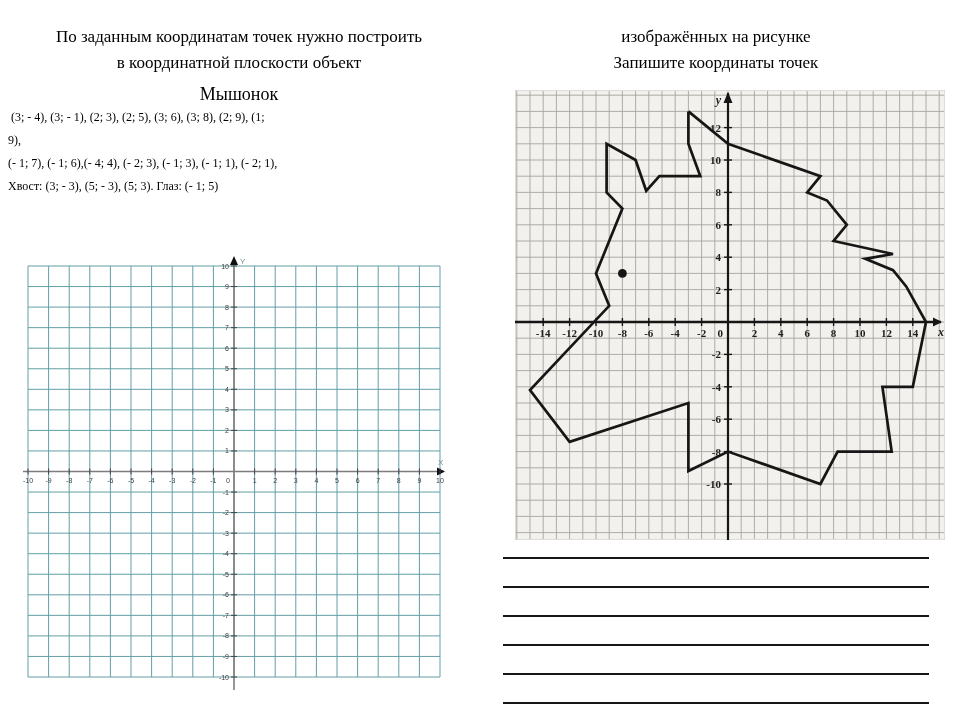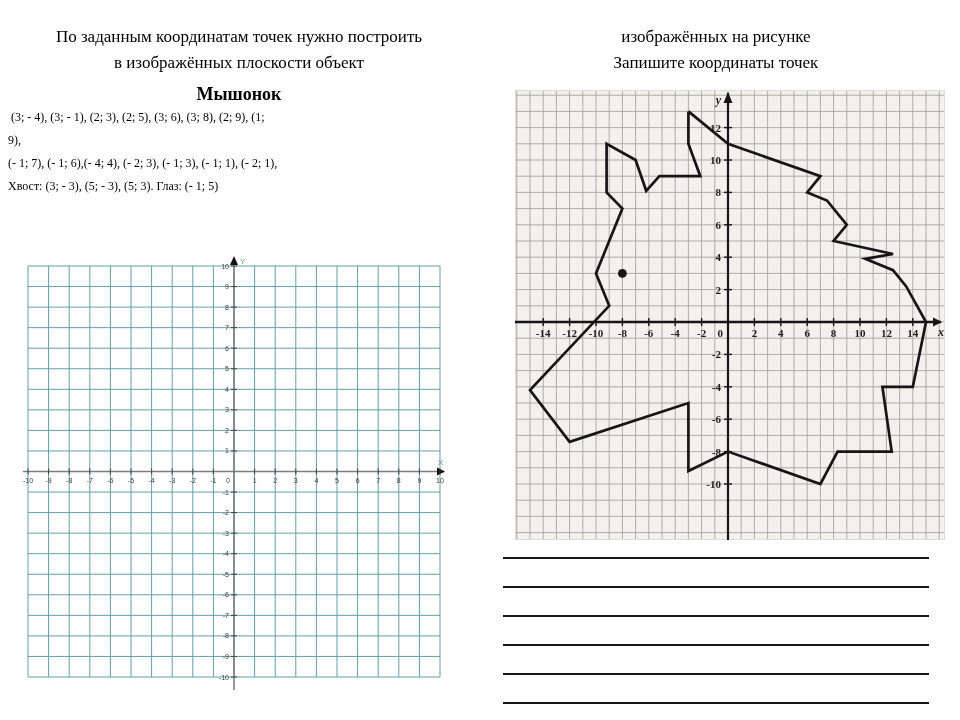--- a/index.html
+++ b/index.html
@@ -2,36 +2,36 @@
 <html><head>
 <meta charset="utf-8">
 <style>
   html,body{margin:0;padding:0;background:#888;}
   .slide{position:relative;width:960px;height:720px;background:#ffffff;overflow:hidden;
          font-family:"Liberation Serif",serif;color:#000;padding-left:32px;}
   .panel-title{position:absolute;text-align:center;font-size:17px;line-height:26px;color:#000;}
   #left-title{left:0;top:24px;width:478px;}
   #right-title{left:482px;top:24px;width:468px;}
   #figure-name{position:absolute;left:0;top:84px;width:478px;text-align:center;
-               font-weight:bold;font-size:18px;}
+               font-weight:normal;font-size:18px;}
   #coords{position:absolute;left:8px;top:106px;width:462px;font-size:12px;line-height:23px;}
   #coords div{white-space:pre;}
   #left-grid{position:absolute;left:10px;top:254px;width:437px;height:446px;background:#ffffff;}
   #right-figure{position:absolute;left:515px;top:90px;width:430px;height:450px;}
   .ans-line{position:absolute;left:503px;width:426px;height:0;border-top:2px solid #161616;}
   svg{display:block;}
 </style>
 </head>
 <body>
 
 <div class="slide">
 
   <div id="left-title" class="panel-title">
     <div>По заданным координатам точек нужно построить</div>
-    <div>в изображённых плоскости объект</div>
+    <div>в координатной плоскости объект</div>
   </div>
 
   <div id="figure-name">Мышонок</div>
 
   <div id="coords">
       <div> (3; - 4), (3; - 1), (2; 3), (2; 5), (3; 6), (3; 8), (2; 9), (1;</div>
       <div>9),</div>
       <div>(- 1; 7), (- 1; 6),(- 4; 4), (- 2; 3), (- 1; 3), (- 1; 1), (- 2; 1),</div>
       <div>Хвост: (3; - 3), (5; - 3), (5; 3). Глаз: (- 1; 5)</div>
     </div>

